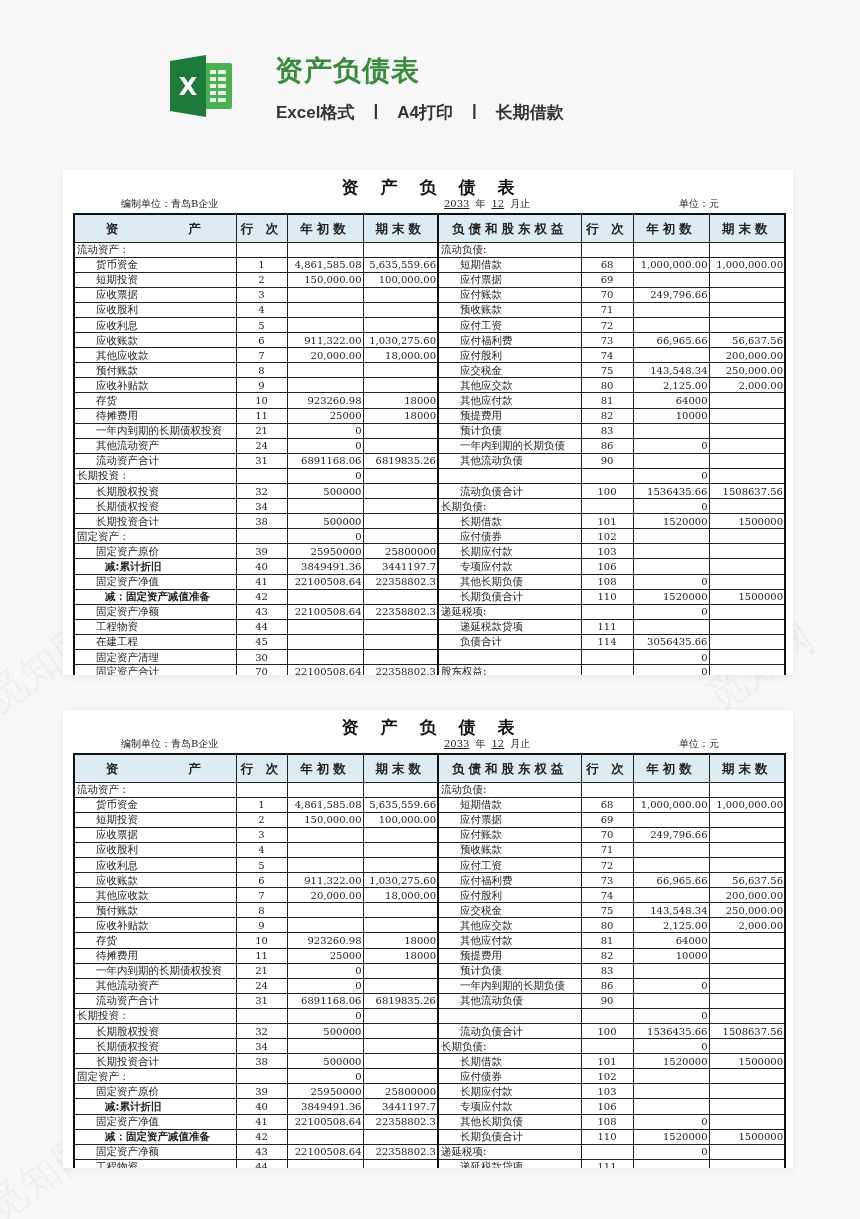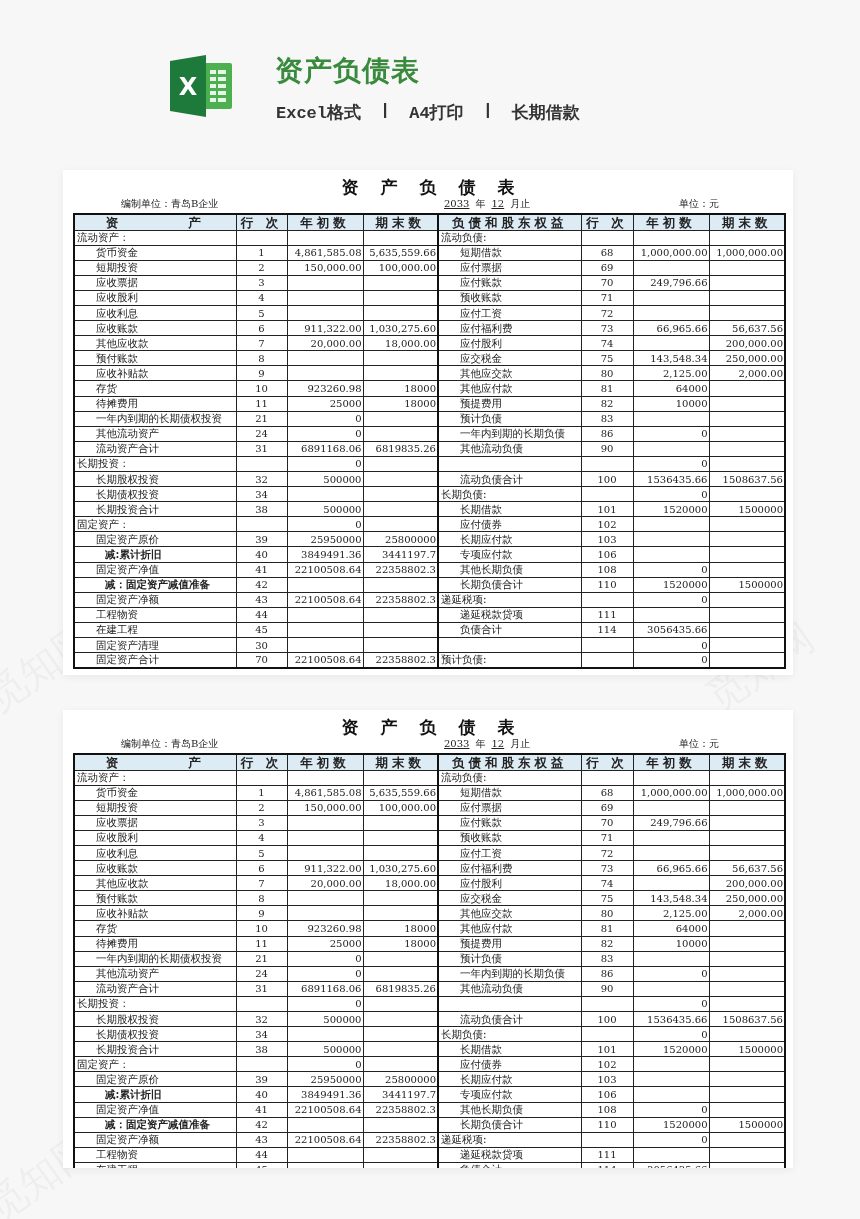--- a/index.html
+++ b/index.html
@@ -2,37 +2,37 @@
 <html><head>
 <meta charset="utf-8">
 <style>
   * { box-sizing: border-box; margin: 0; padding: 0; }
   html, body { width: 860px; height: 1219px; overflow: hidden; background: #f7f7f7; }
   body { position: relative; font-family: "DejaVu Serif", "Liberation Serif", serif; color: #222; }
 
   .banner { position: absolute; left: 0; top: 0; width: 860px; height: 150px; }
   .xl-icon { position: absolute; left: 170px; top: 55px; width: 64px; height: 62px; }
   .banner-title { position: absolute; left: 275px; top: 52px; font-family: "DejaVu Sans", "Liberation Sans", sans-serif; font-weight: bold; font-size: 28px; color: #3a8a3e; letter-spacing: 1px; }
-  .banner-sub { position: absolute; left: 276px; top: 101px; font-family: Liberation Mono, monospace; font-weight: bold; font-size: 17px; color: #333; display: flex; gap: 0; white-space: nowrap; }
+  .banner-sub { position: absolute; left: 276px; top: 101px; font-family: Liberation Sans, sans-serif; font-weight: bold; font-size: 17px; color: #333; display: flex; gap: 0; white-space: nowrap; }
   .banner-sub .sep { margin: 0 19px; }
 
   .paper { position: absolute; left: 63px; width: 730px; background: #fff; box-shadow: 0 2px 8px rgba(0,0,0,0.06); overflow: hidden; }
   .paper.p1 { top: 170px; height: 505px; }
   .paper.p2 { top: 710px; height: 458px; }
 
   .sheet-title { position: absolute; left: 0; width: 730px; top: 6px; text-align: center; font-size: 17px; font-weight: bold; letter-spacing: 22px; padding-left: 22px; color: #111; }
   .meta { position: absolute; top: 27px; font-size: 10px; color: #222; white-space: nowrap; margin-left: 48px; }
   .meta.left { left: 10px; }
   .meta.mid { left: 327px; }
   .meta.mid .u { display: inline-block; text-decoration: underline; padding: 0 6px; }
   .meta.right { left: 568px; }
 
   table.bs { position: absolute; left: 10px; top: 43px; border-collapse: collapse; table-layout: fixed; width: 711px; border: 2px solid #111; font-size: 10.5px; }
   table.bs td, table.bs th { border: 1px solid #222; height: 15.1px; line-height: 13px; padding: 0 2px; white-space: nowrap; overflow: hidden; font-weight: normal; }
-  table.bs th { background: #ddebf5; font-size: 12.5px; font-weight: bold; text-align: center; height: 16px; letter-spacing: 4px; }
+  table.bs th { background: #ddebf5; font-size: 12.5px; font-weight: bold; text-align: center; height: 28px; letter-spacing: 4px; }
   table.bs td.num { text-align: right; font-size: 10px; padding-right: 1px; }
   table.bs td.ln { text-align: center; font-size: 10px; }
   table.bs td.ind1 { padding-left: 21px; }
   table.bs td.ind2 { padding-left: 30px; font-weight: bold; }
   table.bs tr > *:nth-child(4) { border-right: 2px solid #111; }
 
   .wm { position: absolute; color: rgba(0,0,0,0.035); font-size: 40px; font-family: "DejaVu Sans", sans-serif; transform: rotate(-35deg); pointer-events: none; white-space: nowrap; }
 </style>
 </head>
 <body>
@@ -376,21 +376,21 @@
           <td class="ind1"></td>
           <td class="ln"></td>
           <td class="num">0</td>
           <td class="num"></td>
         </tr>
         <tr>
           <td class="ind1">固定资产合计</td>
           <td class="ln">70</td>
           <td class="num">22100508.64</td>
           <td class="num">22358802.3</td>
-          <td>预计负债:</td>
+          <td>股东权益:</td>
           <td class="ln"></td>
           <td class="num">0</td>
           <td class="num"></td>
         </tr>
       </tbody>
   </table>
 </div>
 <div class="paper p2">
   <div class="sheet-title">资产负债表</div>
   <div class="meta left">编制单位：青岛B企业</div>

